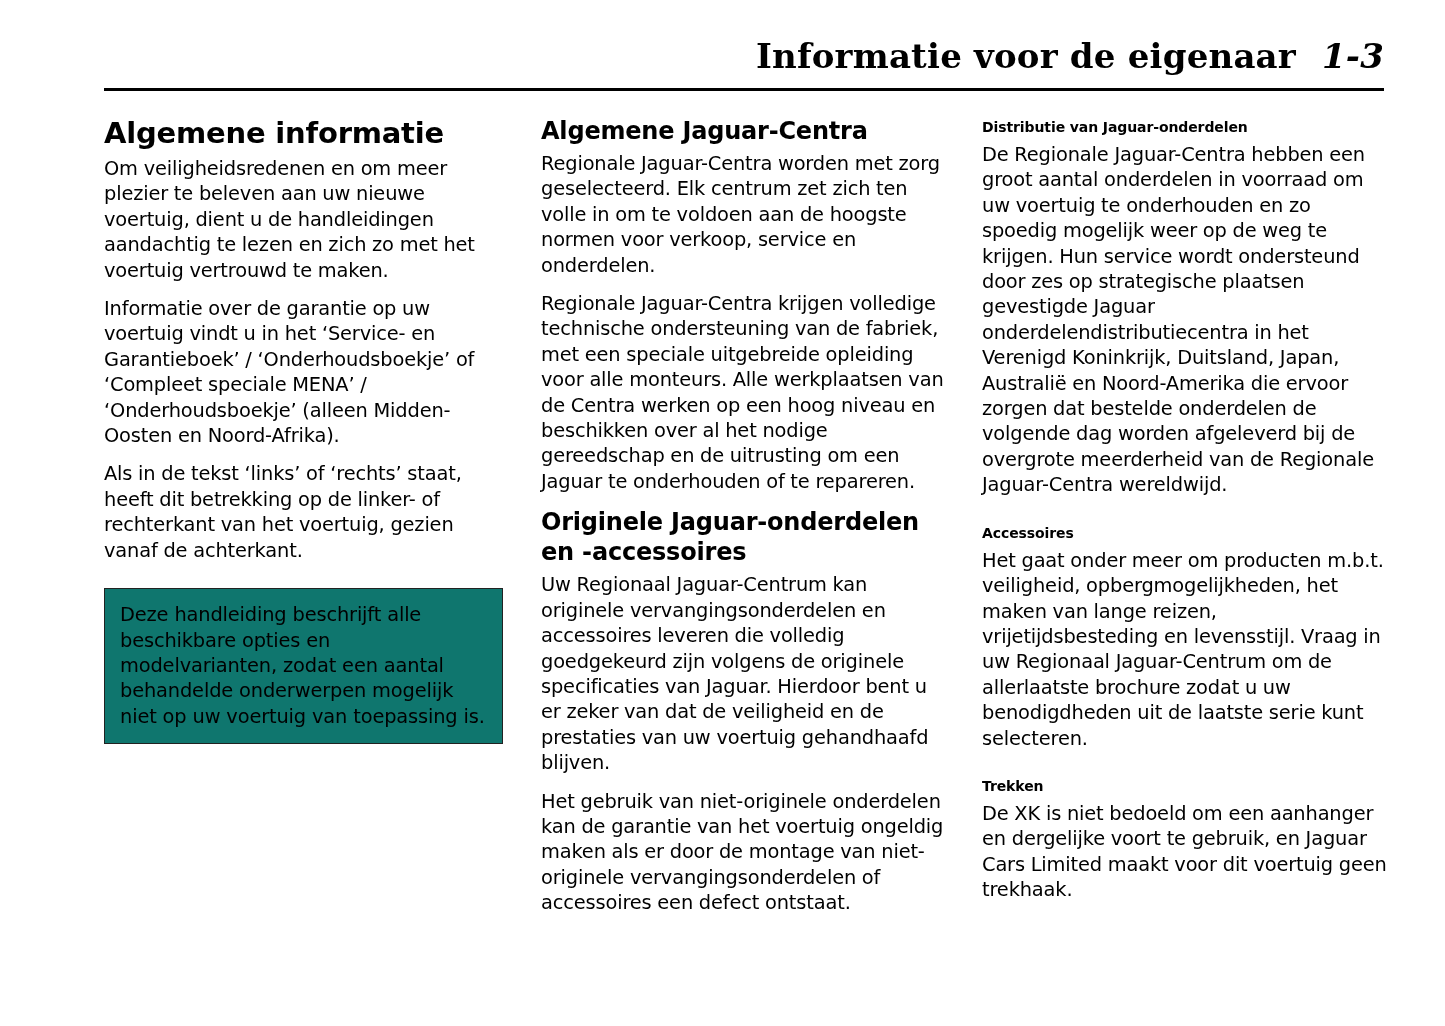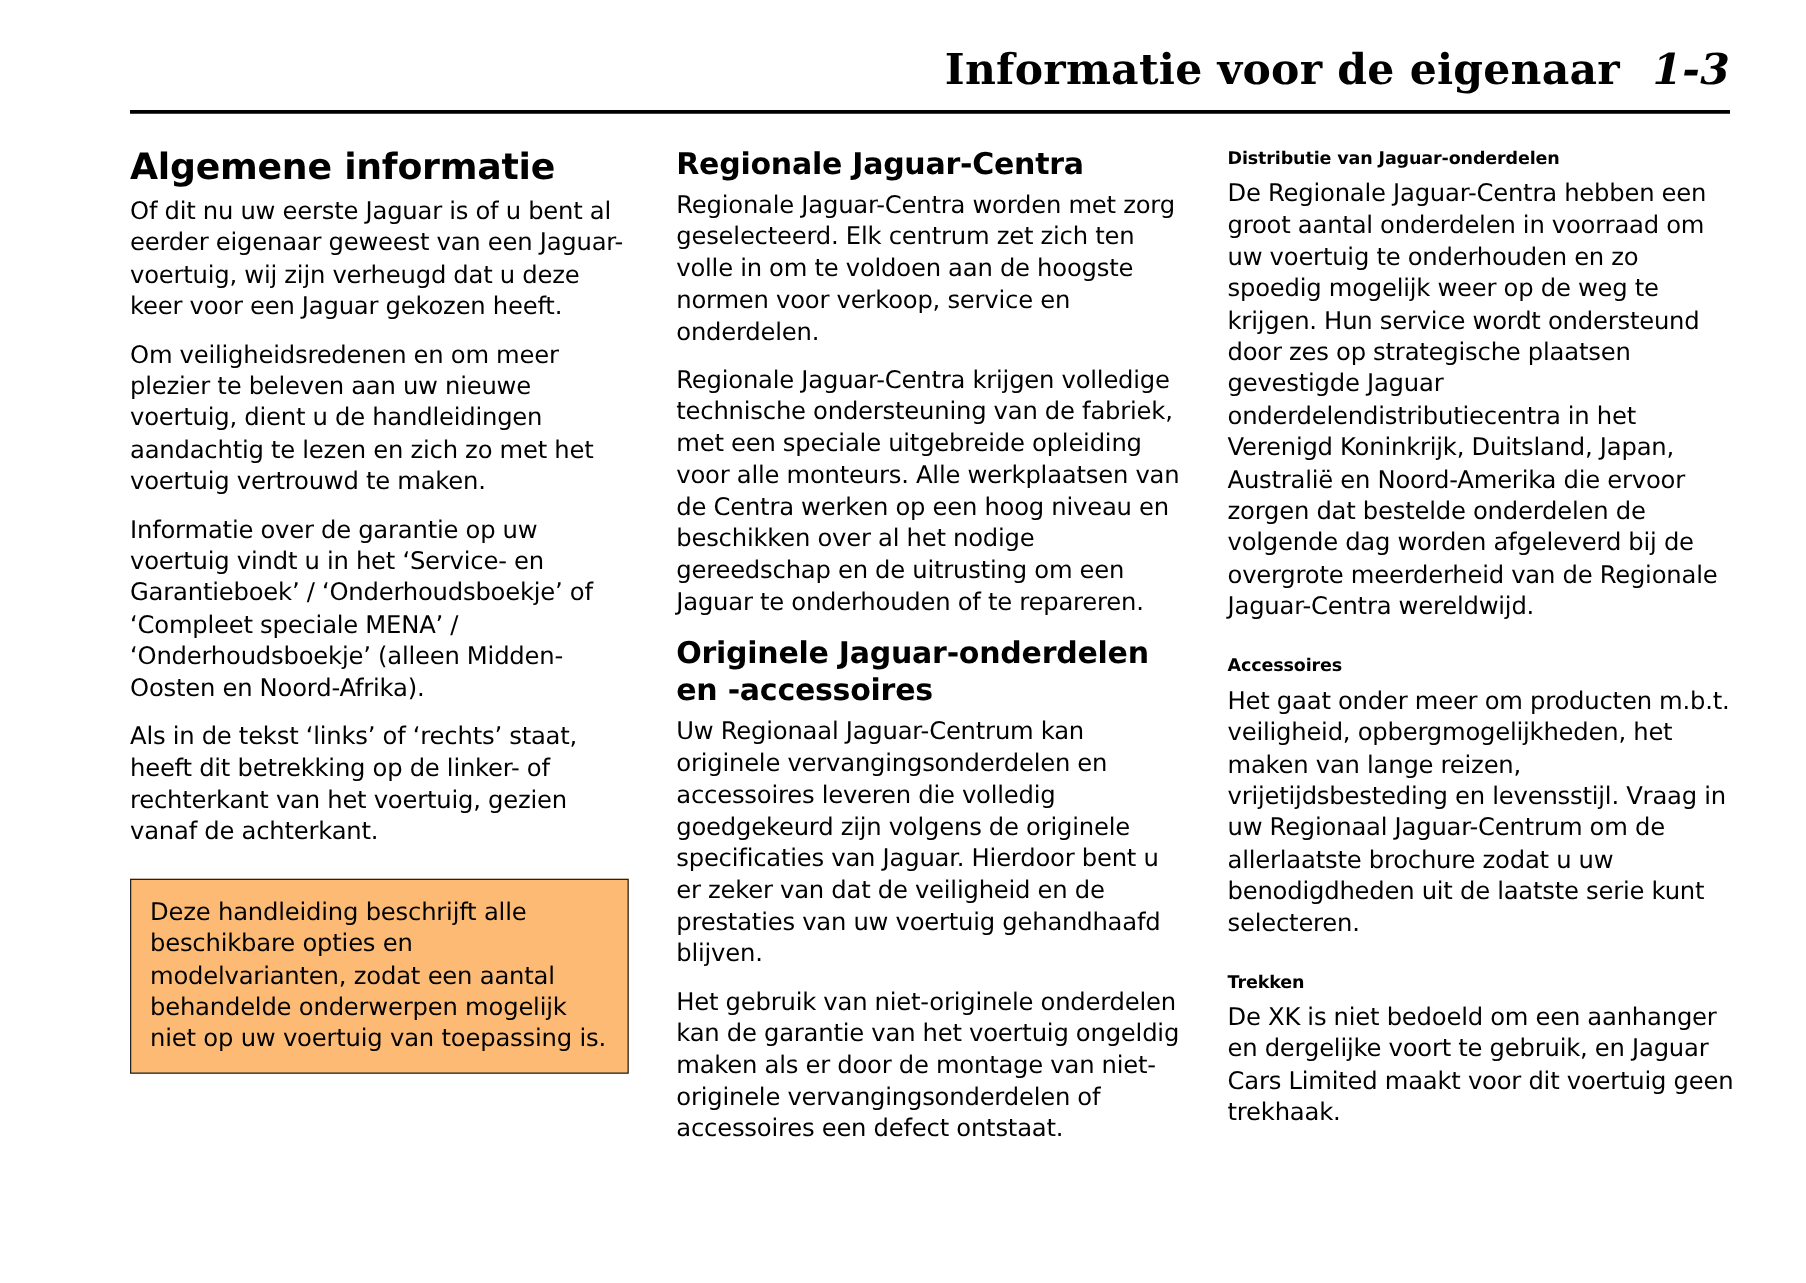--- a/index.html
+++ b/index.html
@@ -100,21 +100,21 @@
     word-spacing: -0.2px;
   }
   p.body:last-child {
     margin-bottom: 0;
   }
 
   
   .note-box {
     margin-top: 25px;
     border: 1.5px solid #222222;
-    background: #fdba74;
+    background: #0f766e;
     padding: 13px 14px 14px 15px;
     box-sizing: border-box;
     width: 399px;
   }
   .note-box p {
     margin: 0;
     font-size: 19.4px;
     line-height: 25.4px;
     letter-spacing: -0.15px;
   }
@@ -124,31 +124,30 @@
 
 <div class="page-header">
   <span class="header-title">Informatie voor de eigenaar</span><span class="header-folio">1-3</span>
 </div>
 <div class="header-rule"></div>
 
 <div class="columns">
 
   <div class="col col-1">
     <h1 class="h-main">Algemene informatie</h1>
-    <p class="body">Of dit nu uw eerste Jaguar is of u bent al eerder eigenaar geweest van een Jaguar-voertuig, wij zijn verheugd dat u deze keer voor een Jaguar gekozen heeft.</p>
     <p class="body">Om veiligheidsredenen en om meer plezier te beleven aan uw nieuwe voertuig, dient u de handleidingen aandachtig te lezen en zich zo met het voertuig vertrouwd te maken.</p>
     <p class="body">Informatie over de garantie op uw voertuig vindt u in het ‘Service- en Garantieboek’ / ‘Onderhoudsboekje’ of ‘Compleet speciale MENA’ / ‘Onderhoudsboekje’ (alleen Midden-Oosten en Noord-Afrika).</p>
     <p class="body">Als in de tekst ‘links’ of ‘rechts’ staat, heeft dit betrekking op de linker- of rechterkant van het voertuig, gezien vanaf de achterkant.</p>
     <div class="note-box">
       <p>Deze handleiding beschrijft alle beschikbare opties en modelvarianten, zodat een aantal behandelde onderwerpen mogelijk niet op uw voertuig van toepassing is.</p>
     </div>
   </div>
 
   <div class="col col-2">
-    <h2 class="h-sec">Regionale Jaguar-Centra</h2>
+    <h2 class="h-sec">Algemene Jaguar-Centra</h2>
     <p class="body">Regionale Jaguar-Centra worden met zorg geselecteerd. Elk centrum zet zich ten volle in om te voldoen aan de hoogste normen voor verkoop, service en onderdelen.</p>
     <p class="body">Regionale Jaguar-Centra krijgen volledige technische ondersteuning van de fabriek, met een speciale uitgebreide opleiding voor alle monteurs. Alle werkplaatsen van de Centra werken op een hoog niveau en beschikken over al het nodige gereedschap en de uitrusting om een Jaguar te onderhouden of te repareren.</p>
 
     <h2 class="h-sec spaced-above">Originele Jaguar-onderdelen en -accessoires</h2>
     <p class="body">Uw Regionaal Jaguar-Centrum kan originele vervangingsonderdelen en accessoires leveren die volledig goedgekeurd zijn volgens de originele specificaties van Jaguar. Hierdoor bent u er zeker van dat de veiligheid en de prestaties van uw voertuig gehandhaafd blijven.</p>
     <p class="body">Het gebruik van niet-originele onderdelen kan de garantie van het voertuig ongeldig maken als er door de montage van niet-originele vervangingsonderdelen of accessoires een defect ontstaat.</p>
   </div>
 
   <div class="col col-3">
     <h3 class="h-sub">Distributie van Jaguar-onderdelen</h3>

